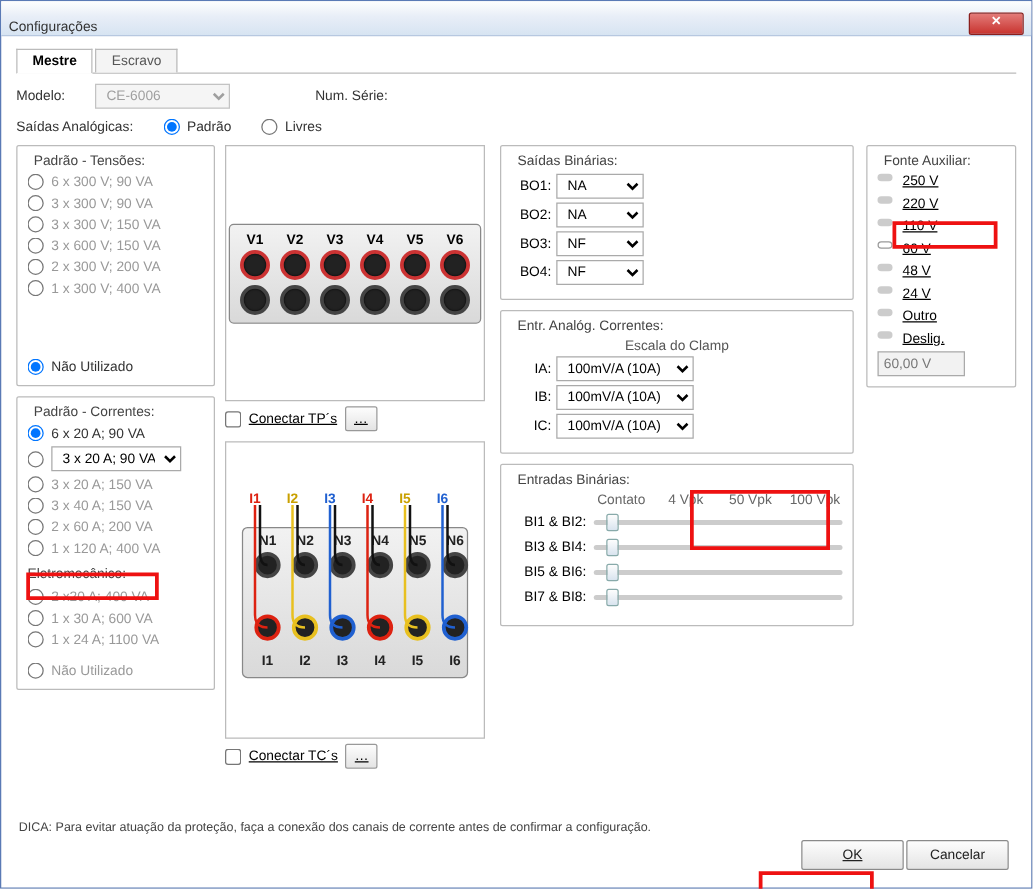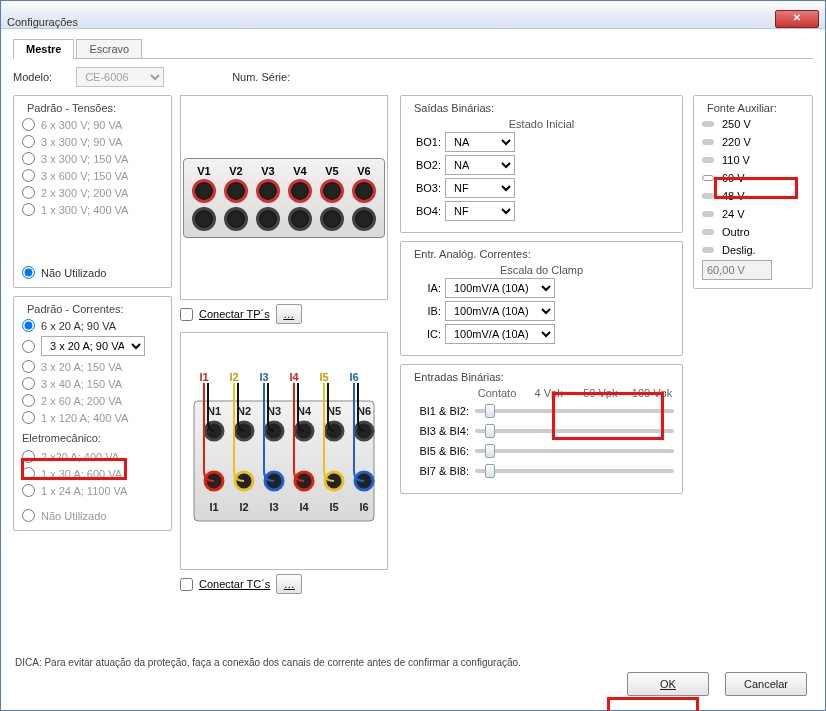--- a/index.html
+++ b/index.html
@@ -44,42 +44,42 @@
 .labelrow span { width:24px; text-align:center; font-weight:bold; }
 .jackrow { display:flex; gap:8px; }
 .jack { width:24px; height:24px; border-radius:50%; border:3px solid #c33; background:#222; box-shadow: inset 0 0 2px #000; }
 .jack.black { border-color:#444; }
 
 .chk-row { display:flex; align-items:center; gap:6px; margin-top:4px;text-decoration:underline; }
 .dots-btn { width:26px; height:20px; border:1px solid #999; background:linear-gradient(#fdfdfd,#e4e4e4); border-radius:2px; }
 
 .right-stack { display:flex; gap:10px; }
 .right-a { flex:1; }
-.right-b { width: 120px; }
+.right-b { width: 120px; text-decoration: underline; }
 
 .mini-row { display:flex; align-items:center; gap:4px; margin-bottom:3px; }
 .mini-row .mlbl { width:32px; text-align:right; }
 .mini-row select { width:70px; }
 
 .slider-row { display:flex; align-items:center; gap:6px; margin-bottom:8px; }
 .slider-row .slbl { width:60px; text-align:right; }
 .slider { flex:1; height:4px; background:#ccc; position:relative; border-radius:2px; }
 .slider .thumb { position:absolute; left:5%; top:-5px; width:10px; height:14px; background:linear-gradient(#fdfdfd,#d9e4ef); border:1px solid #8aa; border-radius:2px; }
 .scale { display:flex; justify-content:space-between; margin-left:66px; color:#666; font-size:10px;}
 .scale span { width:44px; text-align:center; }
 
 .aux-list { display:flex; flex-direction:column; gap:6px; }
-.aux-item { display:flex; align-items:center; gap:8px; }
+.aux-item { display:flex; gap:8px; }
 .aux-item .bullet { width:12px; height:6px; border-radius:3px; background:#ccc; }
 .aux-item.sel .bullet { background:#fff; border:1px solid #999; }
 .aux-field { border:1px solid #aaa; padding:2px 4px; width:70px; margin-top:4px; color:#777; background:#f6f6f6;}
 
 .hint { position:absolute; left:14px; bottom:42px; color:#444; font-size:10px; }
 
-.btnbar { position:absolute; right:18px; bottom:14px; display:flex; gap:16px; }
+.btnbar { position:absolute; right:18px; bottom:14px; display:flex; gap:2px; }
 .btn { width:82px; height:24px; border:1px solid #8a8a8a; border-radius:2px; background:linear-gradient(#fdfdfd,#e4e4e4); color:#222; text-align:center; line-height:22px; }
 
 .hl { position:absolute; border:3px solid #e11; pointer-events:none; }
 .hl1 { left: 20px; top: 429px; width: 106px; height: 22px; }
 .hl2 { left: 713px; top: 148px; width: 84px; height: 22px; }
 .hl3 { left: 551px; top: 363px; width: 112px; height: 48px; }
 .hl4 { left: 606px; top: 668px; width: 92px; height: 32px; }
 
 svg.iwires { width: 190px; height: 160px; }
 </style>
@@ -93,25 +93,36 @@
   </div>
   <div class="client">
 
     <div class="tabs">
       <div class="tab active">Mestre</div>
       <div class="tab">Escravo</div>
     </div>
 
     <div class="row">
       <label class="lbl">Modelo:</label>
-      <select disabled="" style="width:88px"><option>CE-6006</option></select>
+      <select disabled="" style="width:108px"><option>CE-6006</option></select>
       <span style="width:20px"></span>
       <label class="lbl">Num. Série:</label>
     </div>
 
+    <div class="row">
+      <label class="lbl">Saídas Analógicas:</label>
+      <label class="radio-item">
+          <input type="radio" checked="" style="">
+          <span>Padrão</span>
+        </label>
+      <label class="radio-item">
+          <input type="radio" style="">
+          <span>Livres</span>
+        </label>
+    </div>
 
     <div class="layout">
 
       <div class="col-left">
         <div class="groupbox">
           <div class="legend">Padrão - Tensões:</div>
           <div class="radio-list">
             <label class="radio-item disabled">
                 <input type="radio" style="">
                 <span>6 x 300 V; 90 VA</span>
@@ -306,21 +317,20 @@
           <span>Conectar TC´s</span>
           <button class="dots-btn">…</button>
         </div>
       </div>
 
       <div class="col-right">
         <div class="right-stack">
           <div class="right-a">
             <div class="groupbox">
               <div class="legend">Saídas Binárias:</div>
-              <div style="text-align:center;color:#555;margin-bottom:2px">Estado Inicial</div>
               <div class="mini-row">
                   <span class="mlbl">BO1:</span>
                   <select><option>NA</option></select>
                 </div>
               <div class="mini-row">
                   <span class="mlbl">BO2:</span>
                   <select><option>NA</option></select>
                 </div>
               <div class="mini-row">
                   <span class="mlbl">BO3:</span>

